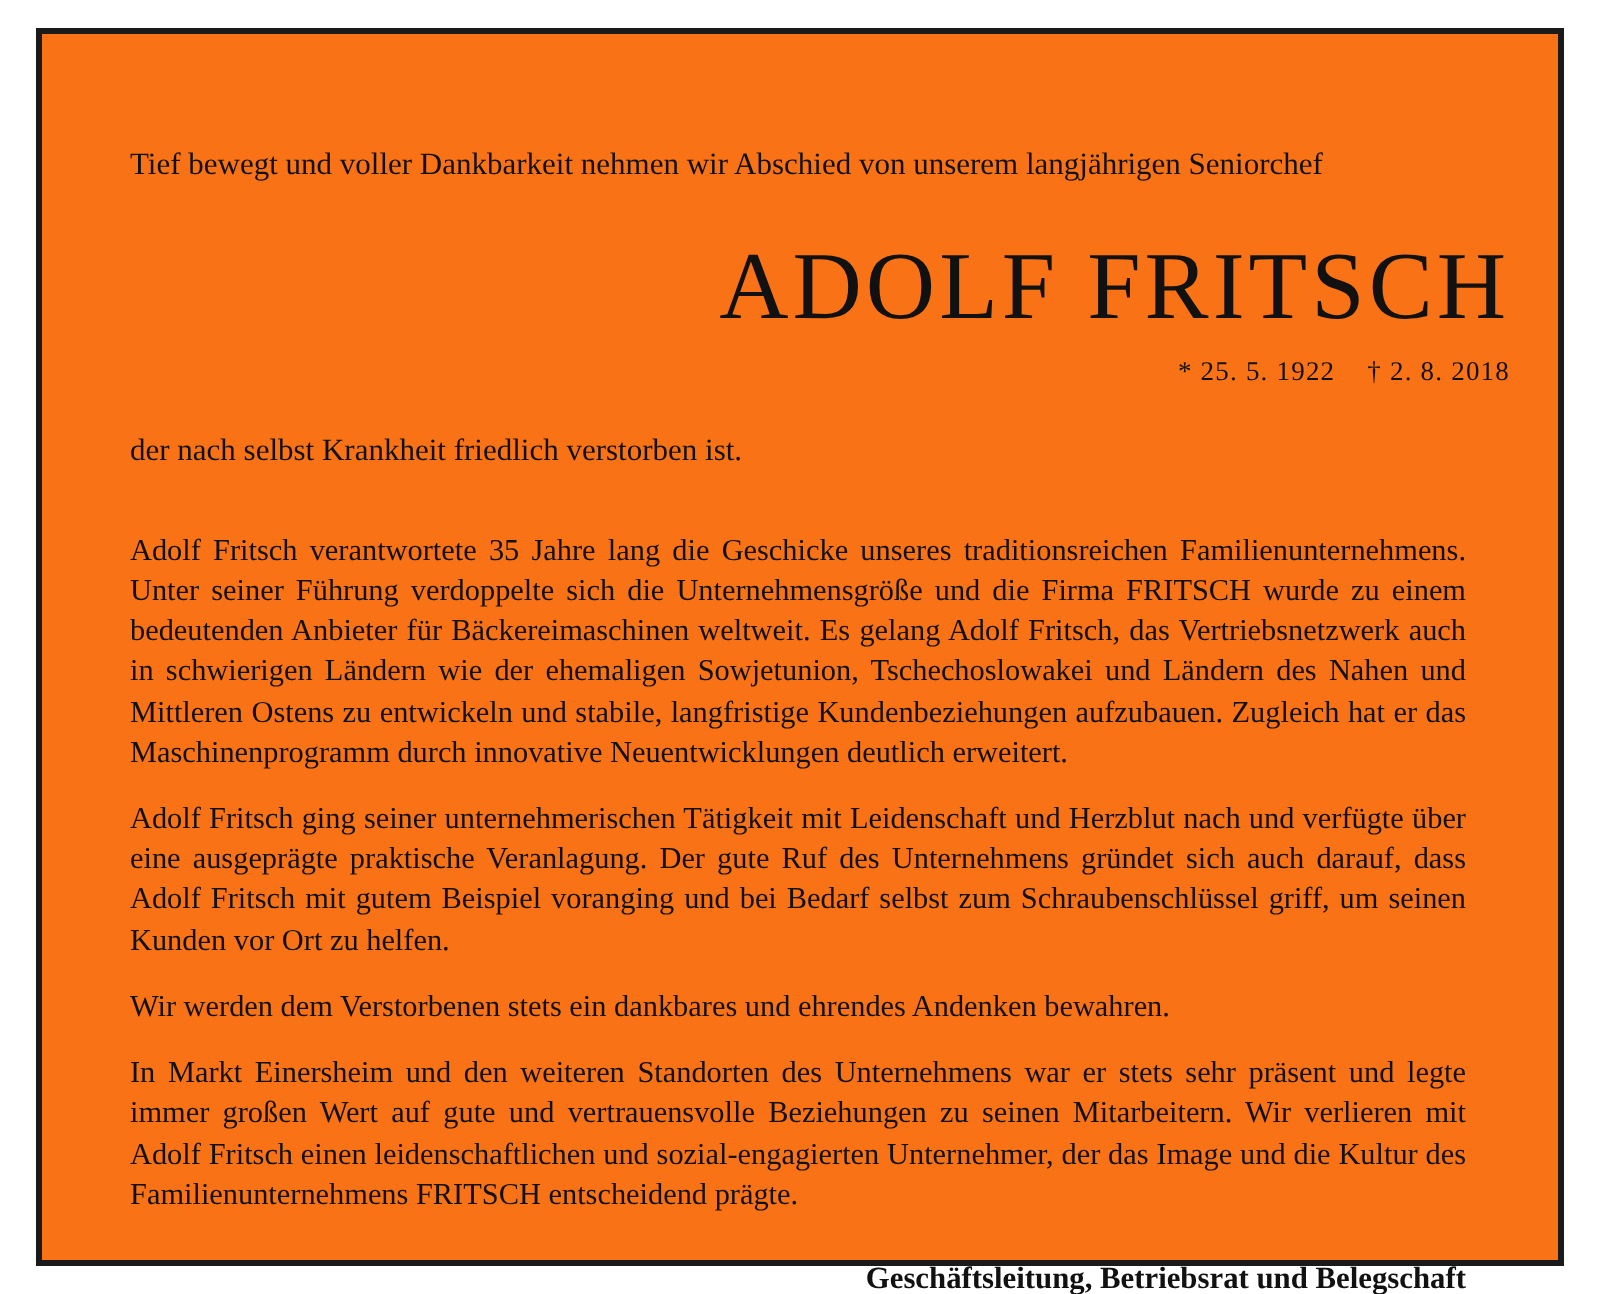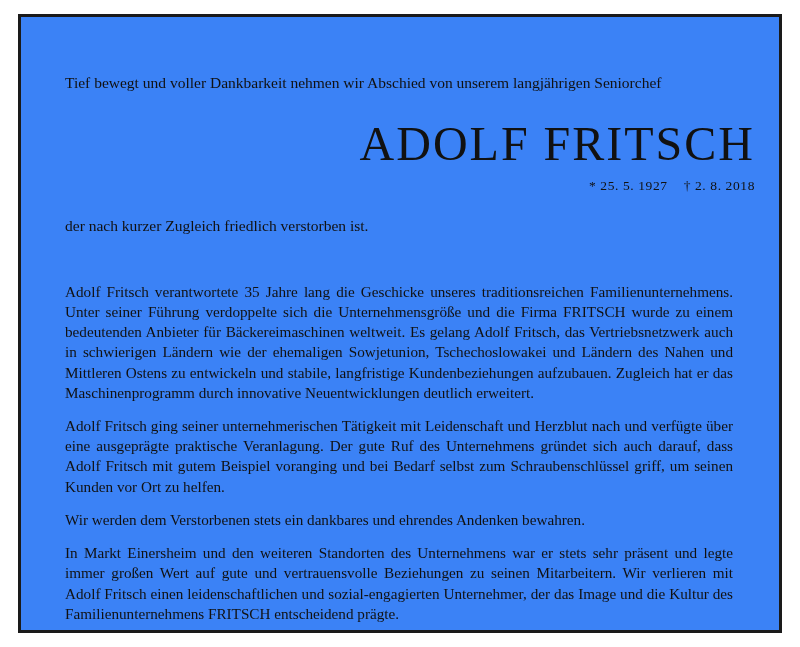--- a/index.html
+++ b/index.html
@@ -13,21 +13,21 @@
     font-family: "Liberation Serif", serif;
     color: #111111;
     overflow: hidden;
   }
   #obituary-card {
     position: absolute;
     left: 18px;
     top: 14px;
     width: 764px;
     height: 619px;
-    background: #3b82f6;
+    background: #f97316;
     border: 3px solid #1a1a1a;
     box-sizing: border-box;
   }
   #obituary-inner {
     position: absolute;
     left: 0;
     top: 0;
     right: 0;
     bottom: 0;
     padding: 56px 24px 18px 24px;
@@ -59,21 +59,21 @@
     display: inline-block;
     width: 16px;
   }
   .after-name {
     font-size: 15.5px;
     line-height: 1.3;
     margin: 22px 0 0 0;
     padding-left: 20px;
   }
   .body-block {
-    margin-top: 46px;
+    margin-top: 30px;
     padding: 0 22px 0 20px;
     font-family: Liberation Serif, serif;
   }
   .body-block p {
     font-size: 15.2px;
     line-height: 1.33;
     margin: 0 0 13px 0;
     text-align: justify;
     text-justify: inter-word;
     hyphens: manual;
@@ -97,25 +97,25 @@
 <body>
 
 <div id="obituary-card">
   <div id="obituary-inner">
 
     <p class="lede">Tief bewegt und voller Dankbarkeit nehmen wir Abschied von unserem langjährigen Seniorchef</p>
 
     <div class="name-block">
       <h1 class="deceased-name">ADOLF FRITSCH</h1>
       <div class="dates">
-        <span>* 25. 5. 1927</span><span class="sep"></span><span>† 2. 8. 2018</span>
+        <span>* 25. 5. 1922</span><span class="sep"></span><span>† 2. 8. 2018</span>
       </div>
     </div>
 
-    <p class="after-name">der nach kurzer Zugleich friedlich verstorben ist.</p>
+    <p class="after-name">der nach selbst Krankheit friedlich verstorben ist.</p>
 
     <div class="body-block">
       <p>Adolf Fritsch verantwortete 35 Jahre lang die Geschicke unseres traditionsreichen Familienunternehmens. Unter seiner Führung verdoppelte sich die Unternehmensgröße und die Firma FRITSCH wurde zu einem bedeutenden Anbieter für Bäckereimaschinen weltweit. Es gelang Adolf Fritsch, das Vertriebsnetzwerk auch in schwierigen Ländern wie der ehemaligen Sowjetunion, Tschechoslowakei und Ländern des Nahen und Mittleren Ostens zu entwickeln und stabile, langfristige Kundenbeziehungen aufzubauen. Zugleich hat er das Maschinenprogramm durch innovative Neuentwicklungen deutlich erweitert.</p>
       <p>Adolf Fritsch ging seiner unternehmerischen Tätigkeit mit Leidenschaft und Herzblut nach und verfügte über eine ausgeprägte praktische Veranlagung. Der gute Ruf des Unternehmens gründet sich auch darauf, dass Adolf Fritsch mit gutem Beispiel voranging und bei Bedarf selbst zum Schraubenschlüssel griff, um seinen Kunden vor Ort zu helfen.</p>
       <p>Wir werden dem Verstorbenen stets ein dankbares und ehrendes Andenken bewahren.</p>
       <p>In Markt Einersheim und den weiteren Standorten des Unternehmens war er stets sehr präsent und legte immer großen Wert auf gute und vertrauensvolle Beziehungen zu seinen Mitarbeitern. Wir verlieren mit Adolf Fritsch einen leidenschaftlichen und sozial-engagierten Unternehmer, der das Image und die Kultur des Familienunternehmens FRITSCH entscheidend prägte.</p>
     </div>
 
     <div class="signature">
       <div>Geschäftsleitung, Betriebsrat und Belegschaft</div>

